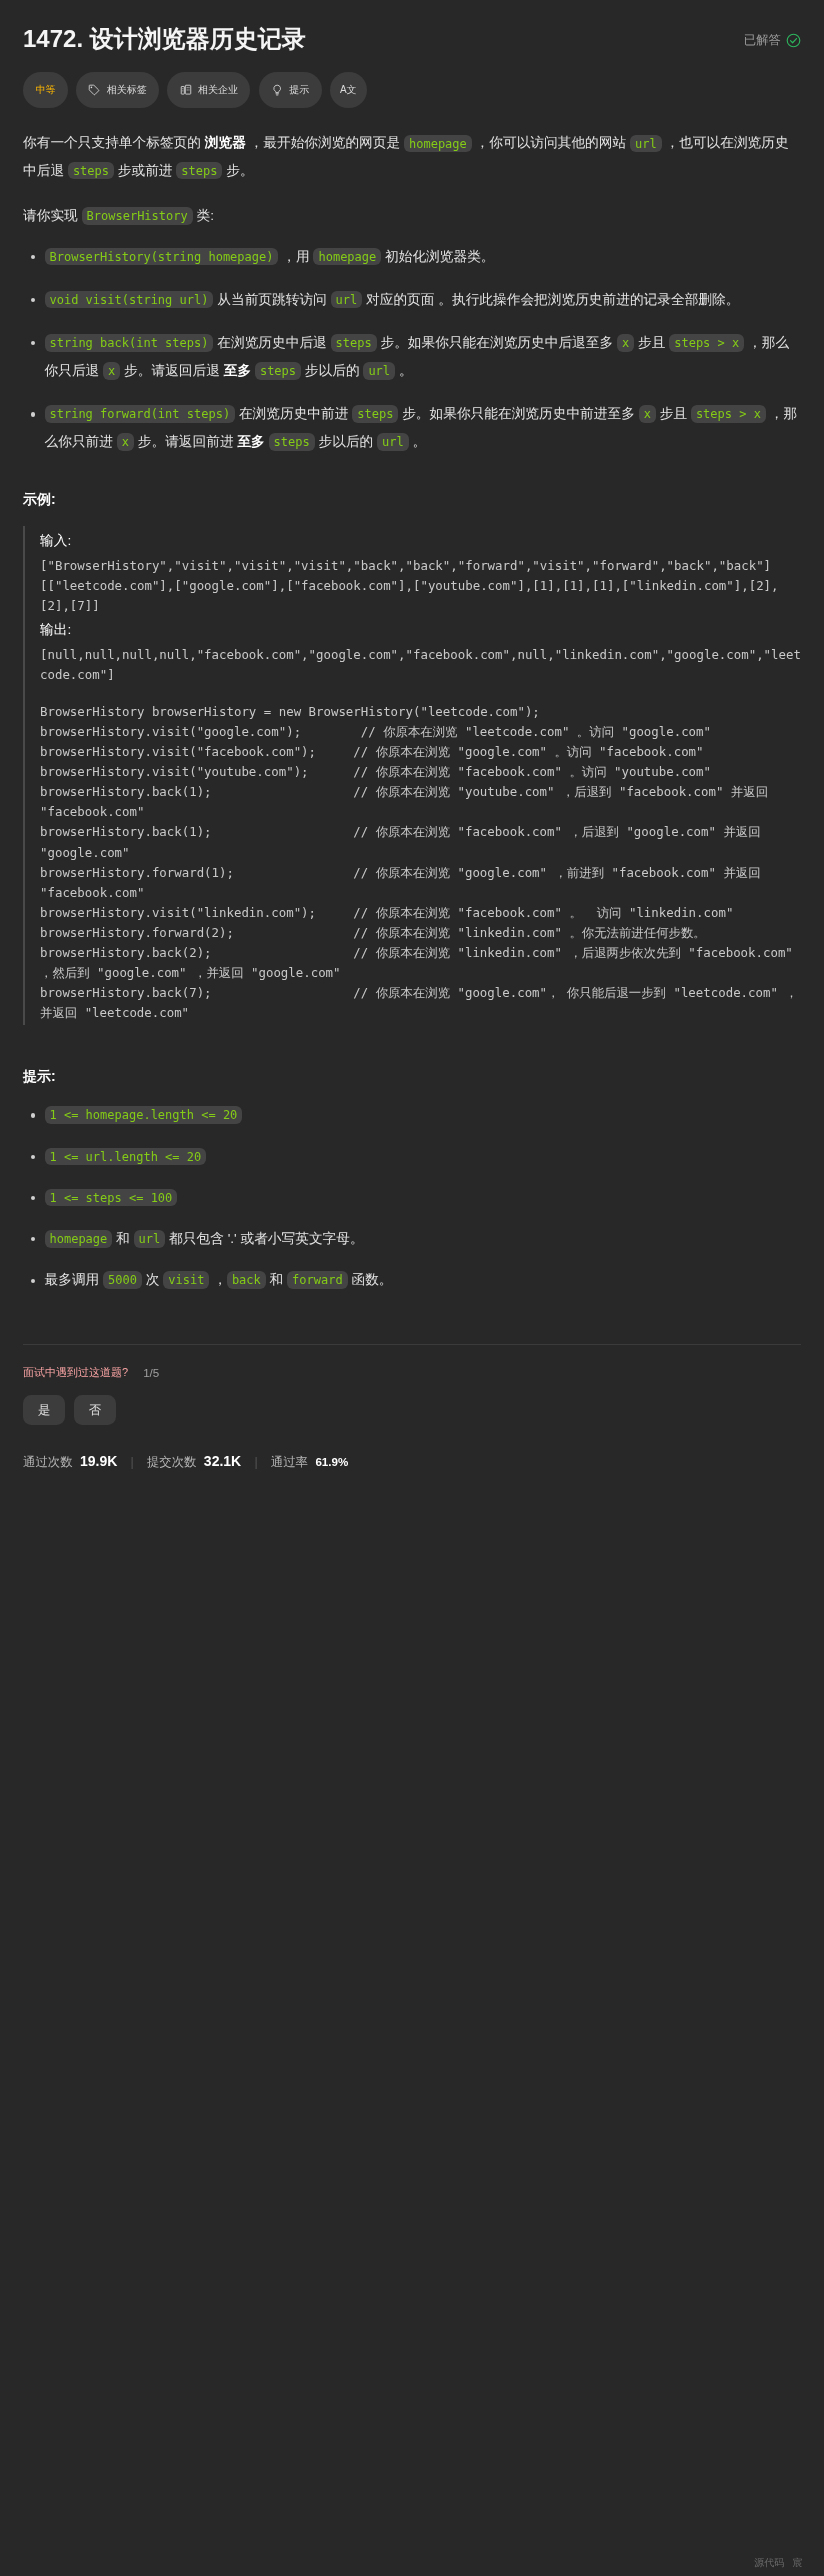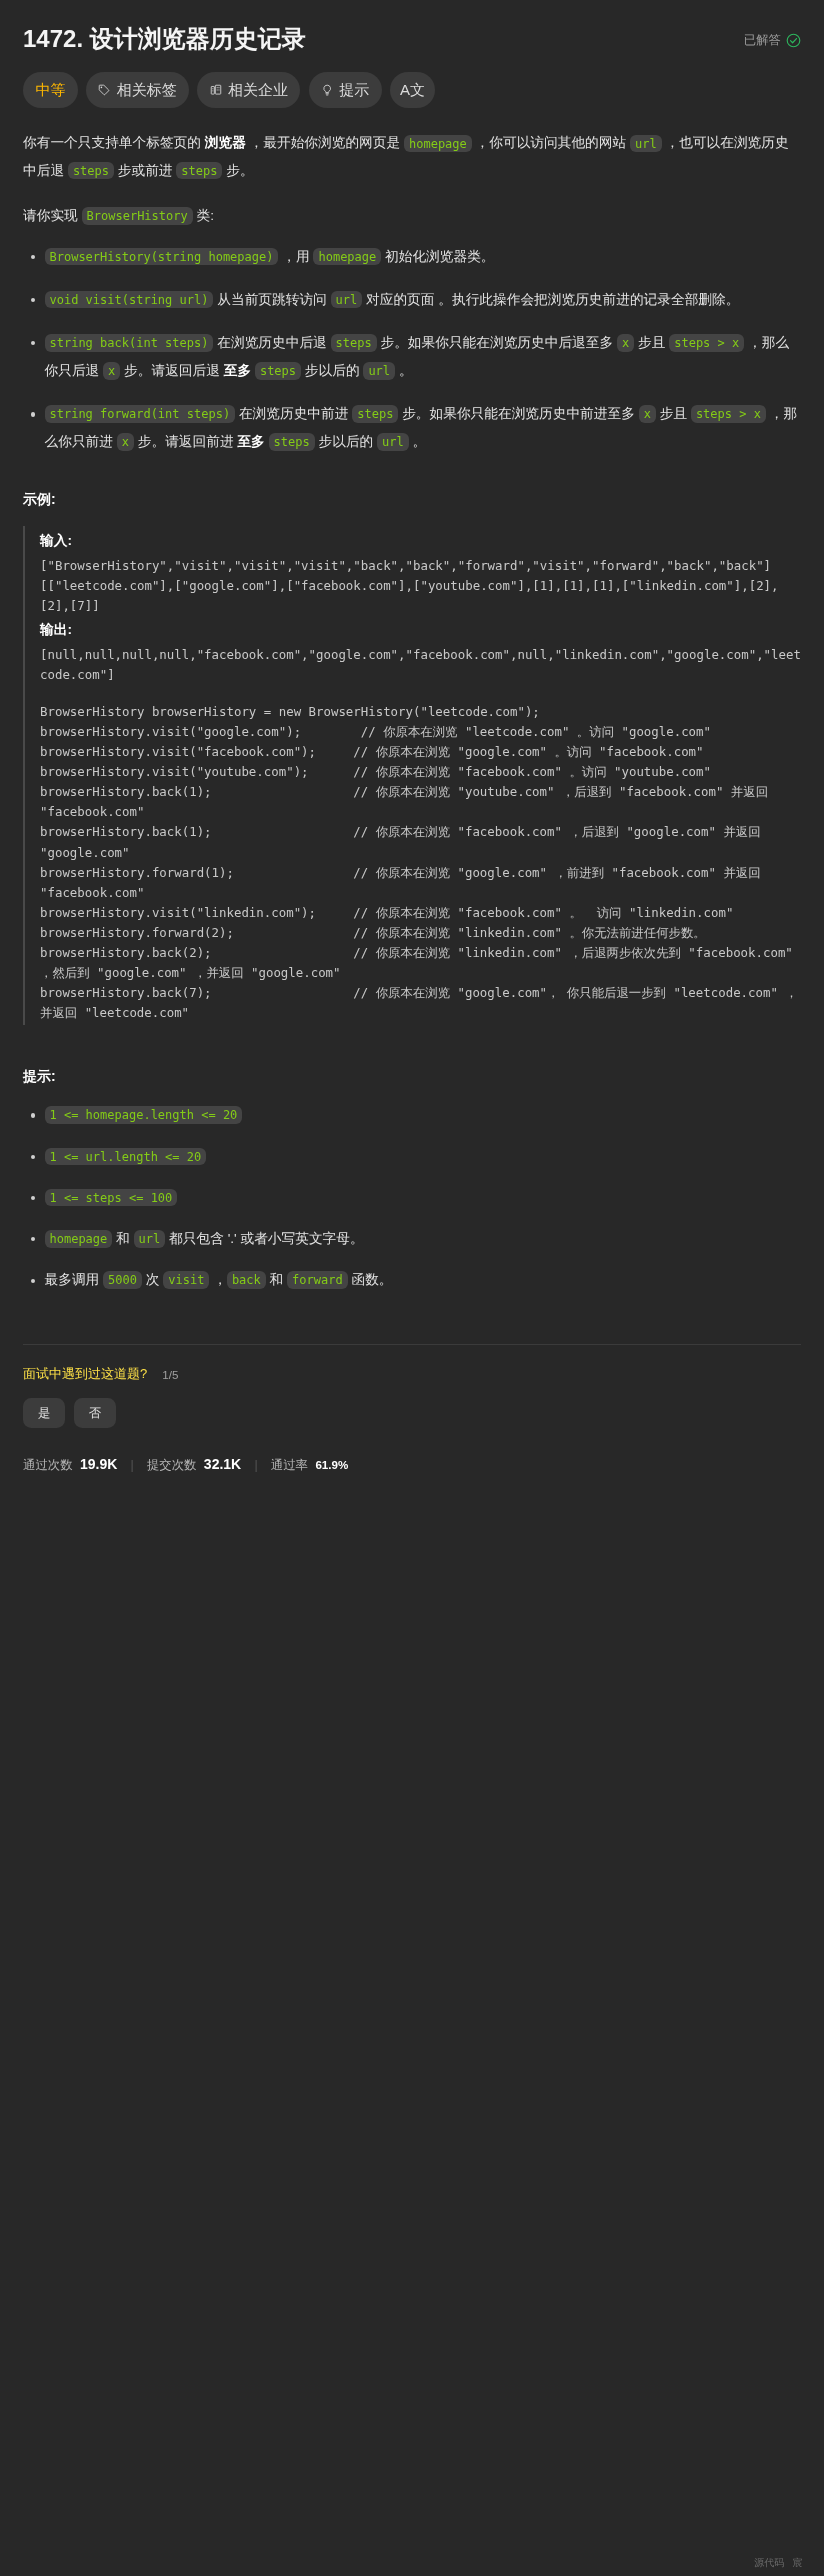--- a/index.html
+++ b/index.html
@@ -57,21 +57,21 @@
     margin-top: 18px;
     flex-wrap: wrap;
   }
   .pill {
     display: inline-flex;
     align-items: center;
     gap: 5.8px;
     background: #3c3c3c;
     border-radius: 18px;
     padding: 5.8px 12.4px;
-    font-size: 15px;
+    font-size: 10px;
     color: #dcdcdc;
     cursor: pointer;
     line-height: 1;
     height: 36px;
   }
   .pill.difficulty { color: #ffb800; background: #3c3c3c; }
   .pill.icon-only { padding: 5.8px 10px; }
   .pill svg { display: block; }
   .pill-label { line-height: 1; }
 
@@ -122,21 +122,21 @@
     color: #ffffff;
     margin: 35px 0 0 0;
   }
   blockquote.example {
     margin: 16.5px 0 0 0;
     padding: 1.7px 0 1.7px 15px;
     border-left: 2.5px solid #4a4a4a;
   }
   .ex-label {
     font-size: 13.7px;
-    font-weight: bold;
+    font-weight: normal;
     color: #ffffff;
     line-height: 2.1;
   }
   pre.code {
     font-family: "DejaVu Sans Mono", "Liberation Mono", monospace;
     font-size: 12.4px;
     line-height: 1.62;
     color: #c9c9c9;
     margin: 0;
     white-space: pre-wrap;
@@ -178,21 +178,21 @@
     border: none;
     border-top: 0.8px solid #3b3b3b;
     margin: 50px 0 0 0;
   }
   .interview-row {
     display: flex;
     align-items: center;
     gap: 15px;
     margin-top: 20px;
   }
-  .interview-q { font-size: 13px; color: #fde047; }
+  .interview-q { font-size: 11px; color: #fca5a5; }
   .interview-count { font-size: 11.6px; color: #a0a0a0; }
   .yesno-row {
     display: flex;
     gap: 8.3px;
     margin-top: 15px;
   }
   .yn-btn {
     background: #3c3c3c;
     border-radius: 8.3px;
     padding: 6.6px 15px;

